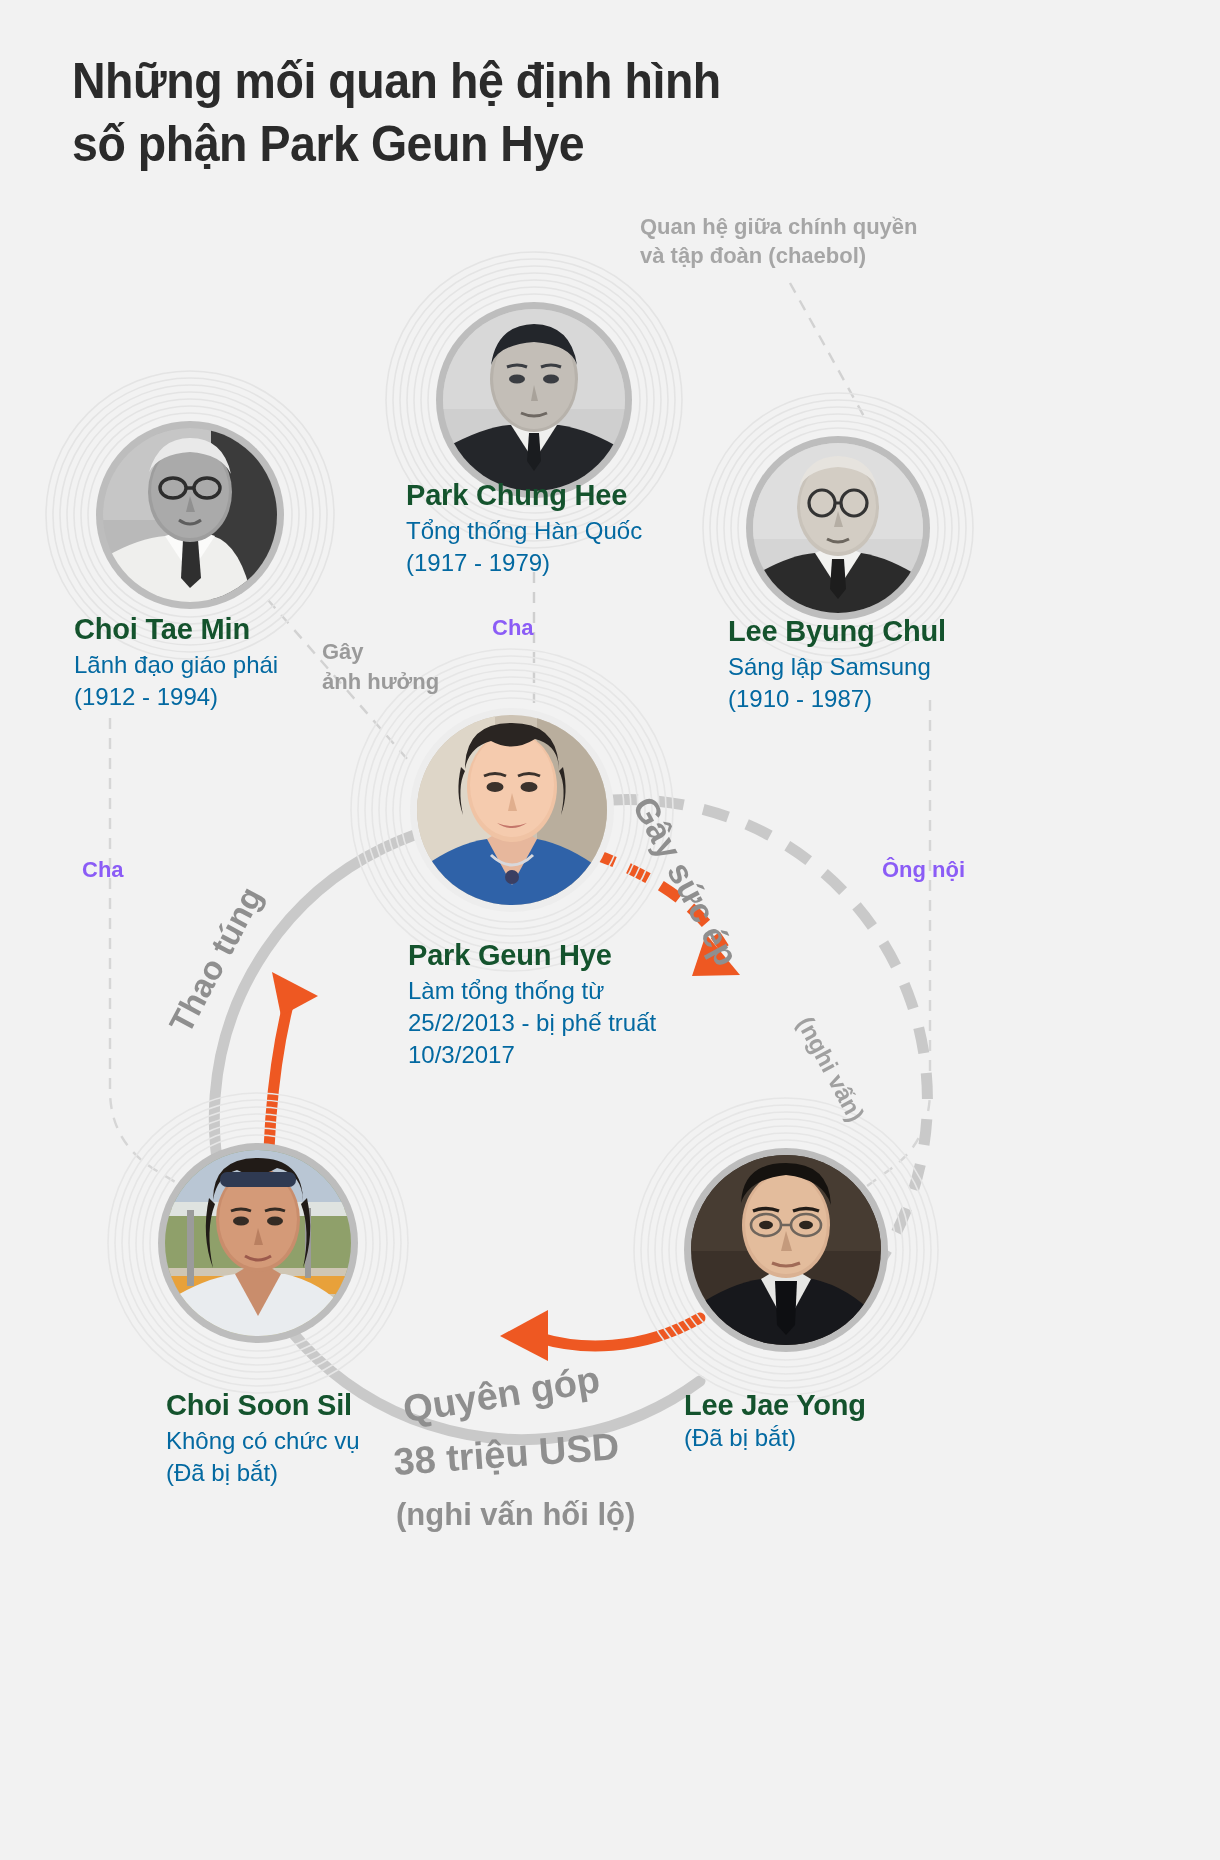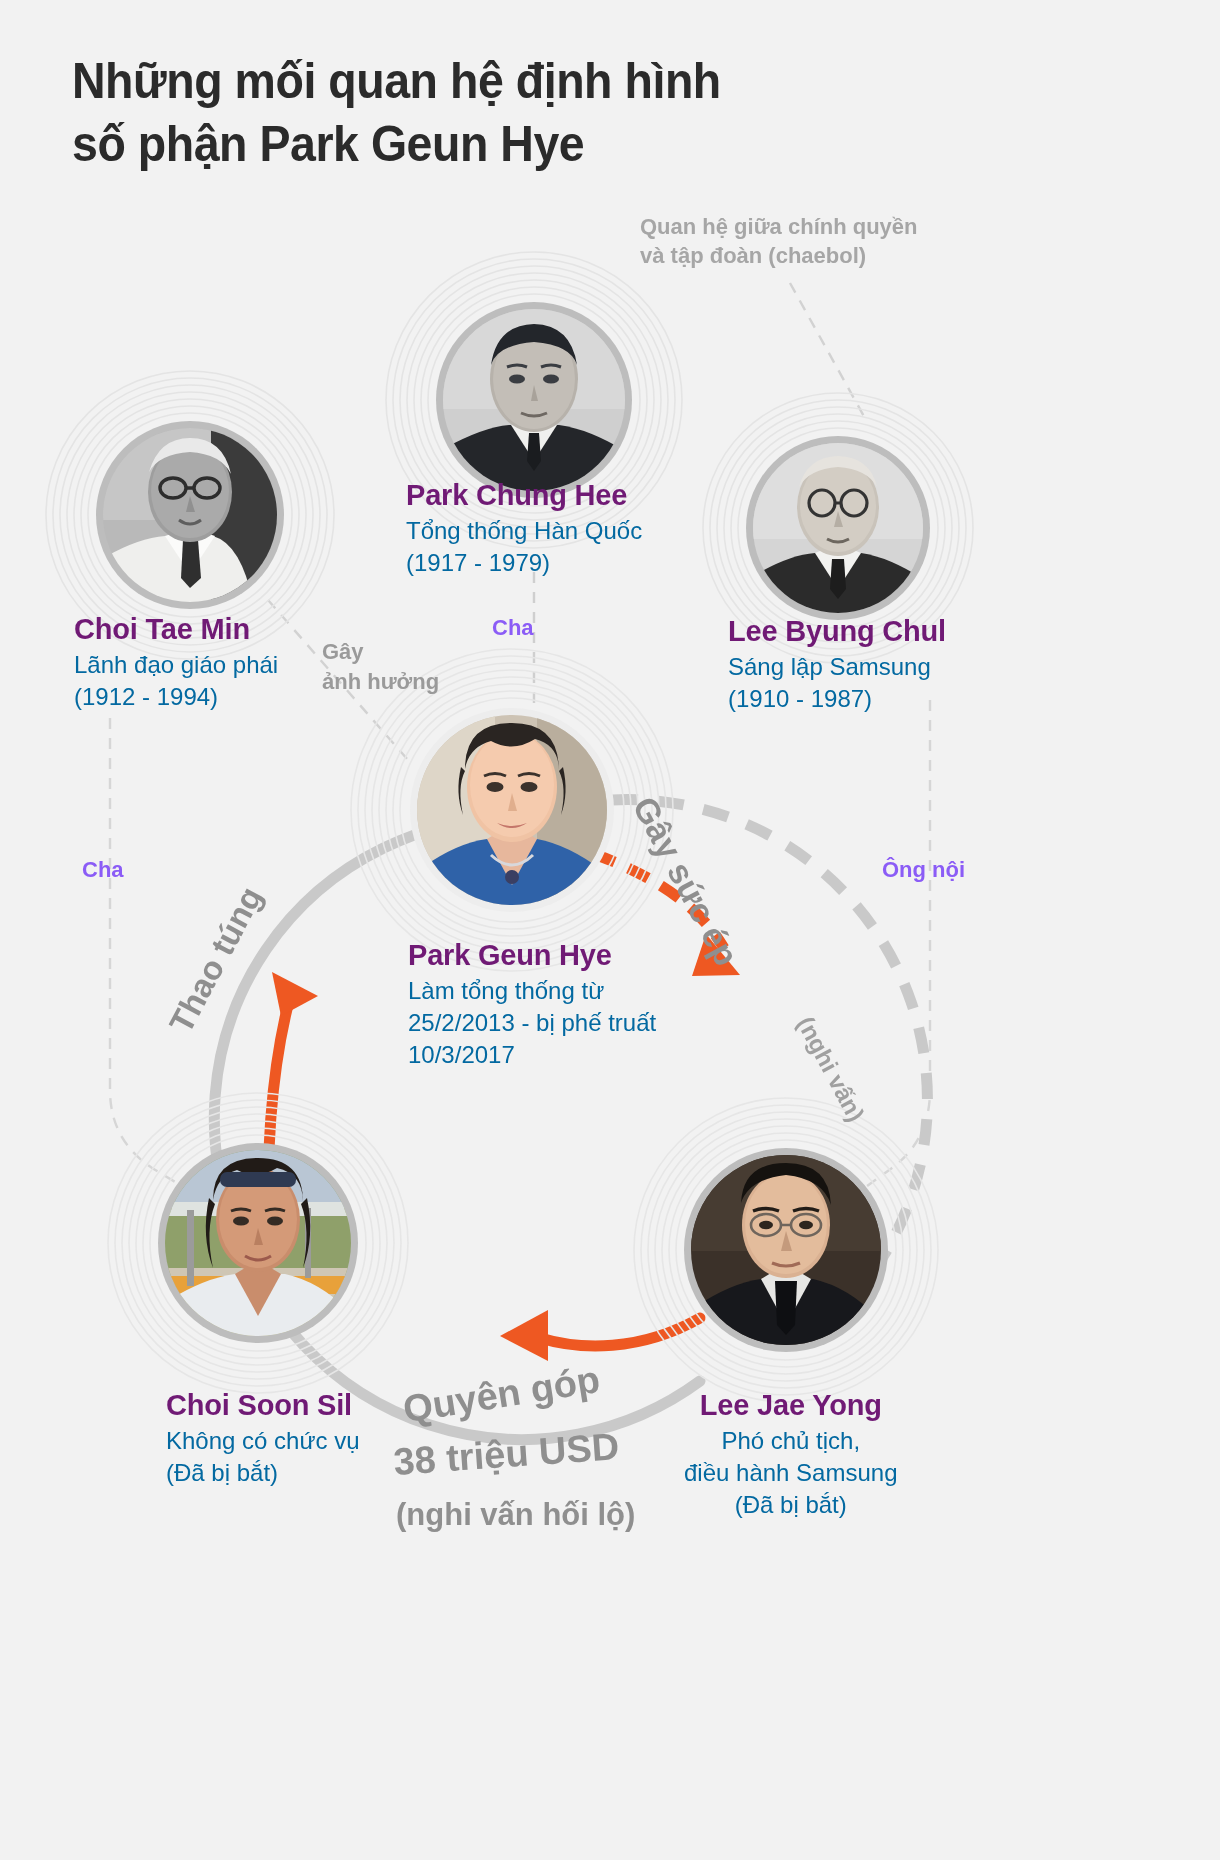--- a/index.html
+++ b/index.html
@@ -37,21 +37,21 @@
   .photo {
     border-radius: 50%;
     overflow: hidden;
     position: relative;
   }
   .photo svg { display: block; }
 
   
   .cap { position: absolute; }
   .cap .nm {
-    font-size: 29px; font-weight: 700; color: #701a75;
+    font-size: 29px; font-weight: 700; color: #14532d;
     line-height: 1.18; letter-spacing: -0.2px; white-space: nowrap;
   }
   .cap .sub {
     font-size: 24px; font-weight: 400; color: #0369a1;
     line-height: 1.33; white-space: pre-line; margin-top: 3px;
   }
 
   
   .elab {
     position: absolute; color: #9a9a9a; font-weight: 700;
@@ -344,24 +344,22 @@
           <ellipse cx="75" cy="70" rx="7" ry="4.2" fill="#2e261f"></ellipse>
           <ellipse cx="115" cy="70" rx="7" ry="4.2" fill="#2e261f"></ellipse>
           <path d="M62 56 Q75 51 88 56" stroke="#221c17" stroke-width="3.4" fill="none"></path>
           <path d="M102 56 Q115 51 128 56" stroke="#221c17" stroke-width="3.4" fill="none"></path>
           <path d="M95 76 L90 96 L101 96 z" fill="#c49a7c"></path>
           <path d="M81 108 Q95 114 109 108" stroke="#a06a56" stroke-width="3.2" fill="none"></path>
         </svg>
       </div>
     </div>
   </div>
-  <div class="cap" style="left:684px; top:1388px;text-align:center;">
+  <div class="cap" style="left:684px; top:1388px;">
     <div class="nm">Lee Jae Yong</div>
-    <div class="sub">Phó chủ tịch,
-điều hành Samsung</div>
     <div class="sub" style="margin-top:0;">(Đã bị bắt)</div>
   </div>
 
   <div class="elab note" style="left:640px; top:212px; width:300px;">Quan hệ giữa chính quyền
 và tập đoàn (chaebol)</div>
 
   <div class="elab thin" style="left:492px; top:615px;">Cha</div>
 
   <div class="elab thin" style="left:82px; top:857px;">Cha</div>
 

